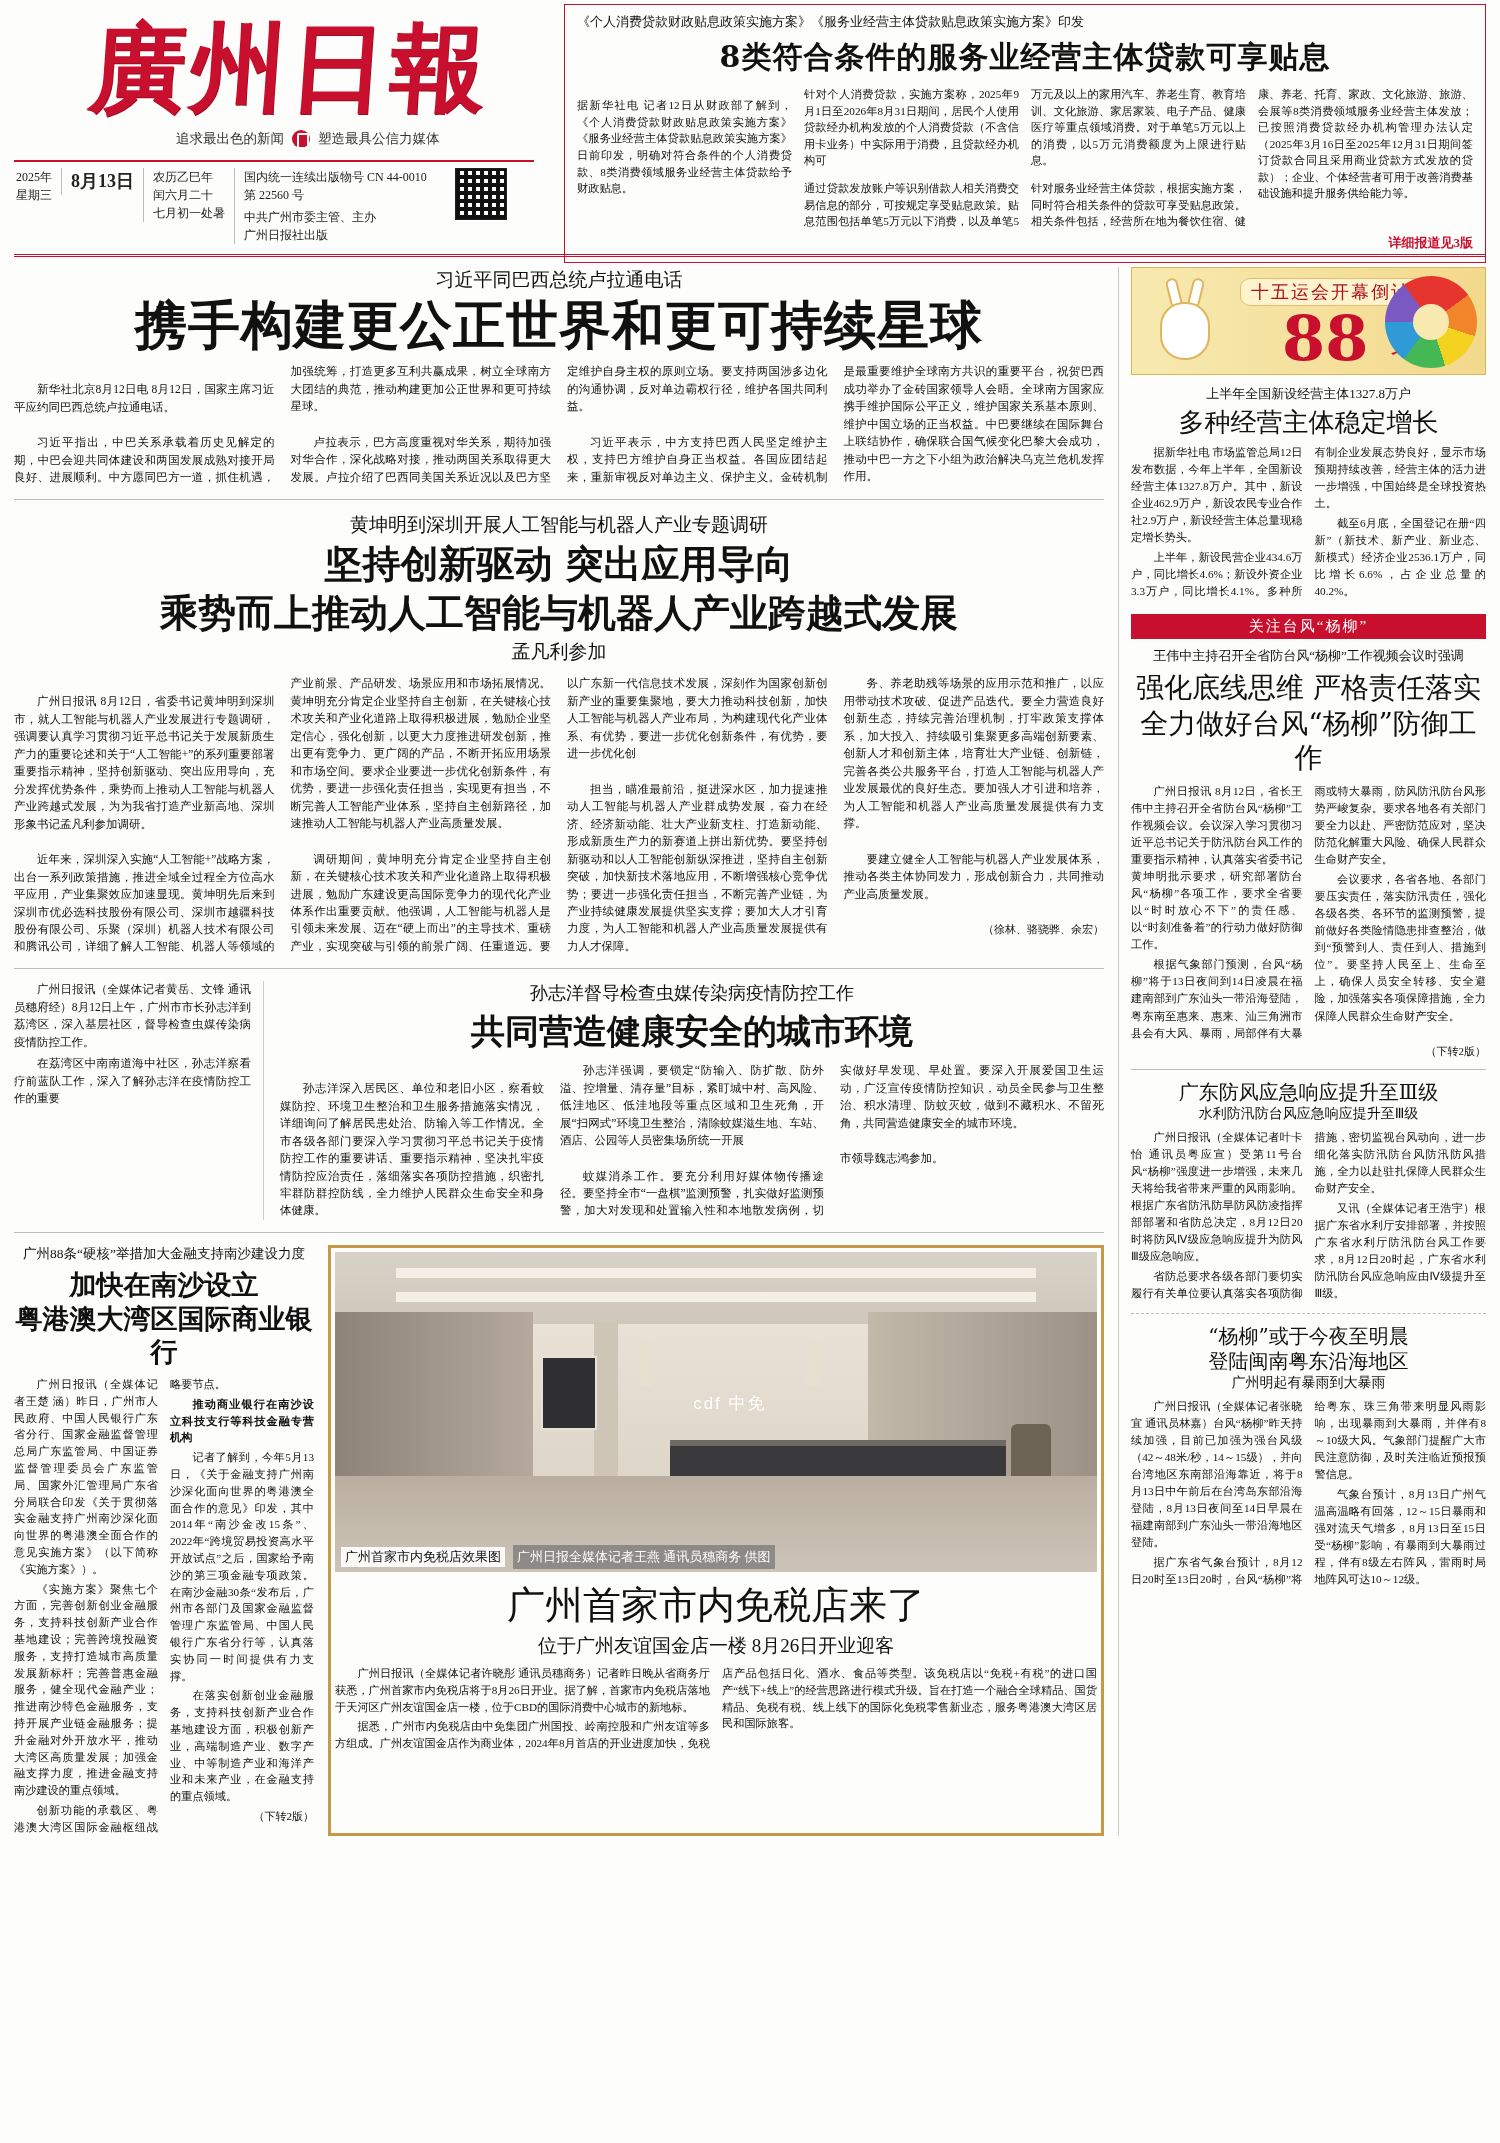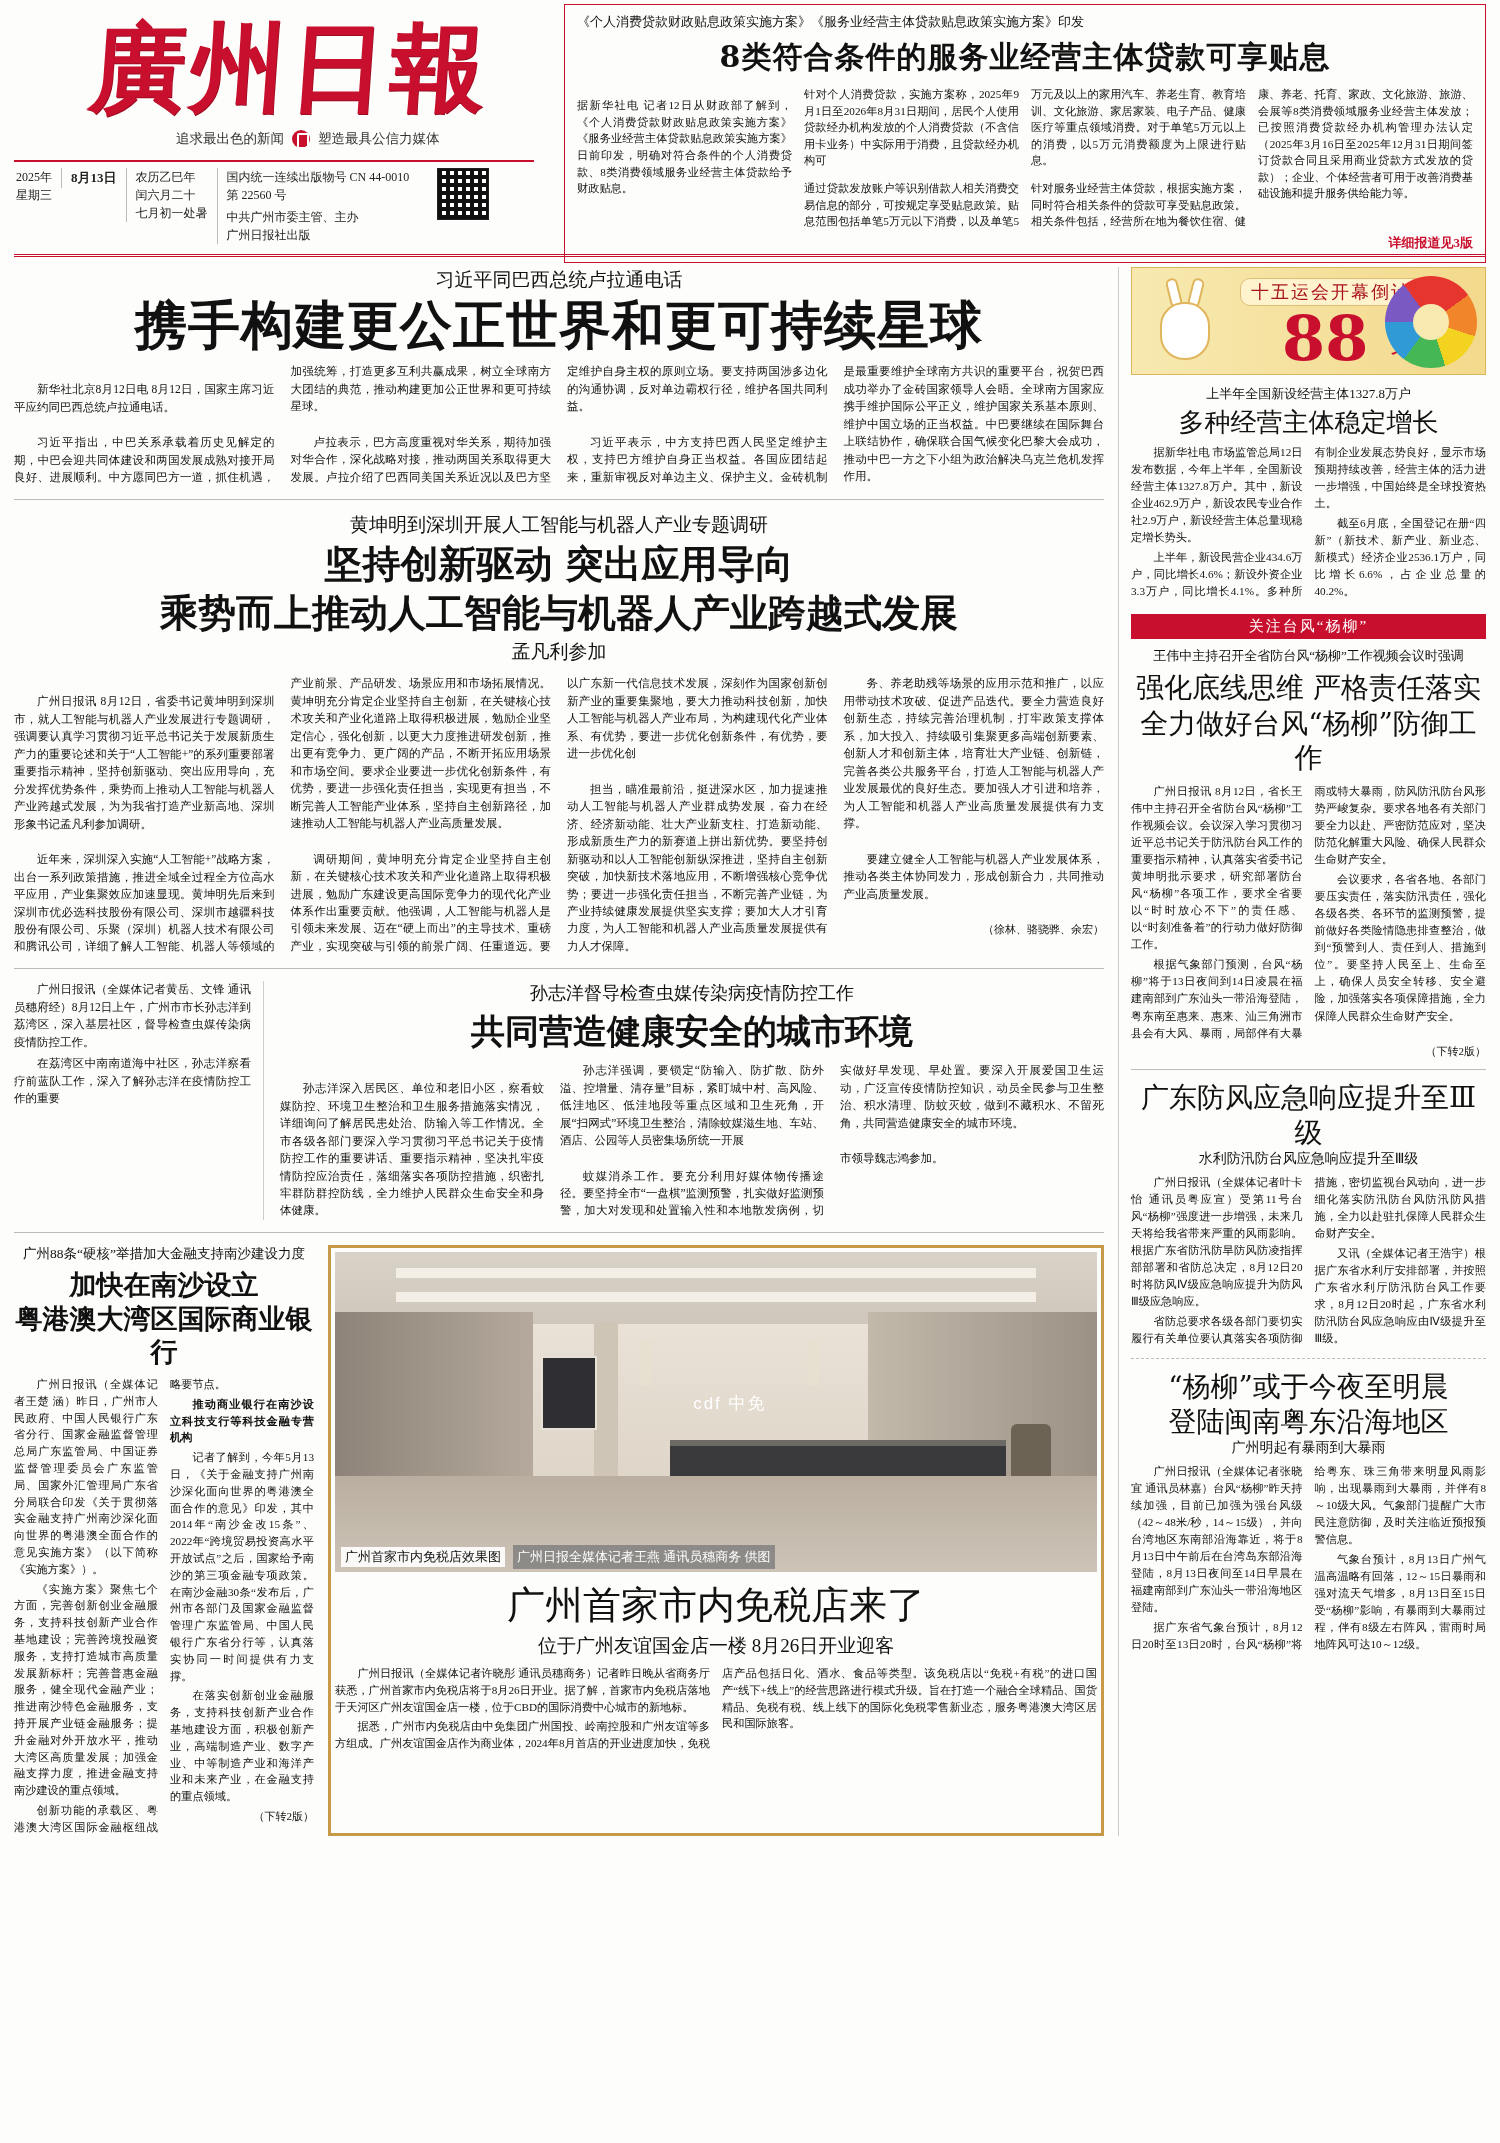--- a/index.html
+++ b/index.html
@@ -28,21 +28,21 @@
     transform:skewX(-4deg);
     text-shadow:1px 1px 0 #9d0c22;
   }
   .mh-slogan { display:flex; align-items:flex-start; gap:8px; margin-left:162px; margin-top:14px; font-size:13.5px; color:#333; }
   .mh-slogan .seal { width:18px;height:18px;border-radius:50%;background:#c8102e;display:inline-block;position:relative; }
   .mh-slogan .seal:after{content:"";position:absolute;left:5px;top:3px;width:8px;height:12px;border:2px solid #fff;border-radius:2px;}
   .mh-rule { height:2px; background:#c8102e; margin:12px 0 6px 0; width:520px; }
   .mh-meta { display:flex; font-size:12px; color:#222; align-items:flex-start; }
   .mh-meta .col { padding:0 9px; border-left:1px solid #bbb; line-height:1.5; }
   .mh-meta .col:first-child { border-left:none; padding-left:2px; }
-  .mh-date { font-size:13px; font-weight:bold; }
+  .mh-date { font-size:18px; font-weight:bold; }
   .qr { width:52px;height:52px;margin-left:10px;
     background:
       repeating-linear-gradient(0deg,#111 0 4px,transparent 4px 8px),
       repeating-linear-gradient(90deg,#111 0 4px,transparent 4px 8px);
     background-color:#fff; border:1px solid #222;
   }
 
   
   .topbox { flex:1; border:1px solid #c8102e; margin:4px 0 0 10px; padding:8px 12px 10px 12px; }
   .topbox .kicker { font-size:13px; color:#111; }
@@ -146,21 +146,21 @@
   .r-cols2 p { margin:0 0 3px 0; text-indent:2em; }
   .band {
     background:#c8102e; color:#fff; text-align:center; font-size:15px;
     padding:3px 0; margin:12px 0 8px 0; letter-spacing:2px;
   }
   .r-h2 { font-size:28px; text-align:center; line-height:1.22; margin:6px 0 8px 0; font-family:"DejaVu Serif",serif; }
   .r-sub { font-size:14px; text-align:center; margin:-4px 0 6px 0; }
   .cont { text-align:right; font-size:11px; margin-top:2px; }
   hr.rthin { border:none; border-top:1px solid #bbb; margin:10px 0; }
   hr.rdot { border:none; border-top:1px dashed #bbb; margin:10px 0; }
-  .r-h3s { font-size:28px; text-align:center; line-height:1.25; margin:4px 0 4px 0; font-family:"DejaVu Serif",serif; }
+  .r-h3s { font-size:20px; text-align:center; line-height:1.25; margin:4px 0 4px 0; font-family:"DejaVu Serif",serif; }
 </style>
 </head>
 <body>
 
 <div class="page">
 
   <div class="masthead">
     <div class="mh-left">
       <div class="logo-cn">廣州日報</div>
       <div class="mh-slogan">

